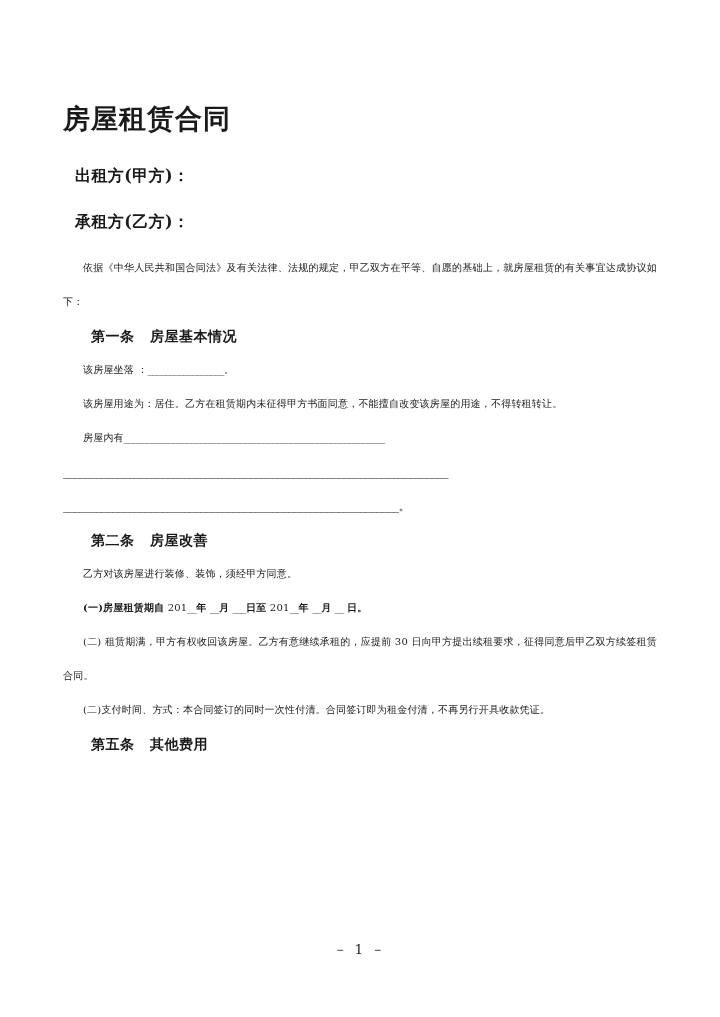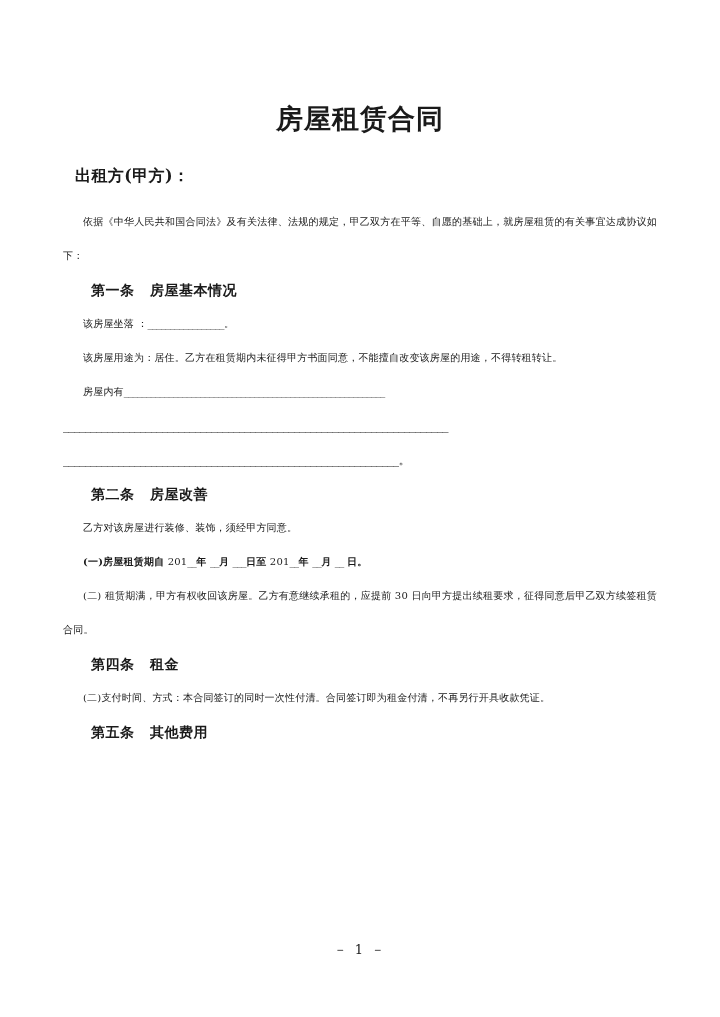--- a/index.html
+++ b/index.html
@@ -27,21 +27,21 @@
 
   .content {
     position: absolute;
     left: 63px;
     top: 0;
     width: 594px;
   }
 
   
   .doc-title {
-    text-align: center;
+    text-align: left;
     font-size: 27px;
     font-weight: bold;
     letter-spacing: 1px;
     margin: 0;
     padding-top: 103px;
     line-height: 1.2;
     font-family: "DejaVu Serif", "Liberation Serif", serif;
   }
 
   
@@ -112,20 +112,21 @@
 </head>
 <body>
 
 <div class="page">
   <div class="content">
 
     <h1 class="doc-title">房屋租赁合同</h1>
 
     <p class="party first">出租方(甲方)：</p>
 
+    <p class="party">承租方(乙方)：</p>
 
     <p class="para indent">依据《中华人民共和国合同法》及有关法律、法规的规定，甲乙双方在平等、自愿的基础上，就房屋租赁的有关事宜达成协议如下：</p>
 
     <p class="article-head"><span>第一条</span><span class="gap"></span><span>房屋基本情况</span></p>
 
     <p class="para indent"><span>该房屋坐落 ：</span><span class="blank">_________________</span><span>。</span></p>
 
     <p class="para indent">该房屋用途为：居住。乙方在租赁期内未征得甲方书面同意，不能擅自改变该房屋的用途，不得转租转让。</p>
 
     <p class="para indent"><span>房屋内有</span><span class="blank">__________________________________________________________</span></p>
@@ -136,21 +137,20 @@
 
     <p class="article-head"><span>第二条</span><span class="gap"></span><span>房屋改善</span></p>
 
     <p class="para indent">乙方对该房屋进行装修、装饰，须经甲方同意。</p>
 
 
     <p class="para indent"><span class="b">(一)</span><span class="b">房屋租赁期自</span> <span>201</span><span class="blank">__</span><span class="b">年</span> <span class="blank">__</span><span class="b">月</span> <span class="blank">___</span><span class="b">日至</span> <span>201</span><span class="blank">__</span><span class="b">年</span> <span class="blank">__</span><span class="b">月</span> <span class="blank">__</span> <span class="b">日。</span></p>
 
     <p class="para indent">(二) 租赁期满，甲方有权收回该房屋。乙方有意继续承租的，应提前 30 日向甲方提出续租要求，征得同意后甲乙双方续签租赁合同。</p>
 
-    <p class="article-head"><span>第四条</span><span class="gap"></span><span>租金</span></p>
 
 
     <p class="para indent">(二)支付时间、方式：本合同签订的同时一次性付清。合同签订即为租金付清，不再另行开具收款凭证。</p>
 
     <p class="article-head"><span>第五条</span><span class="gap"></span><span>其他费用</span></p>
 
   </div>
 
   <div class="footer">－ 1 －</div>
 </div>

